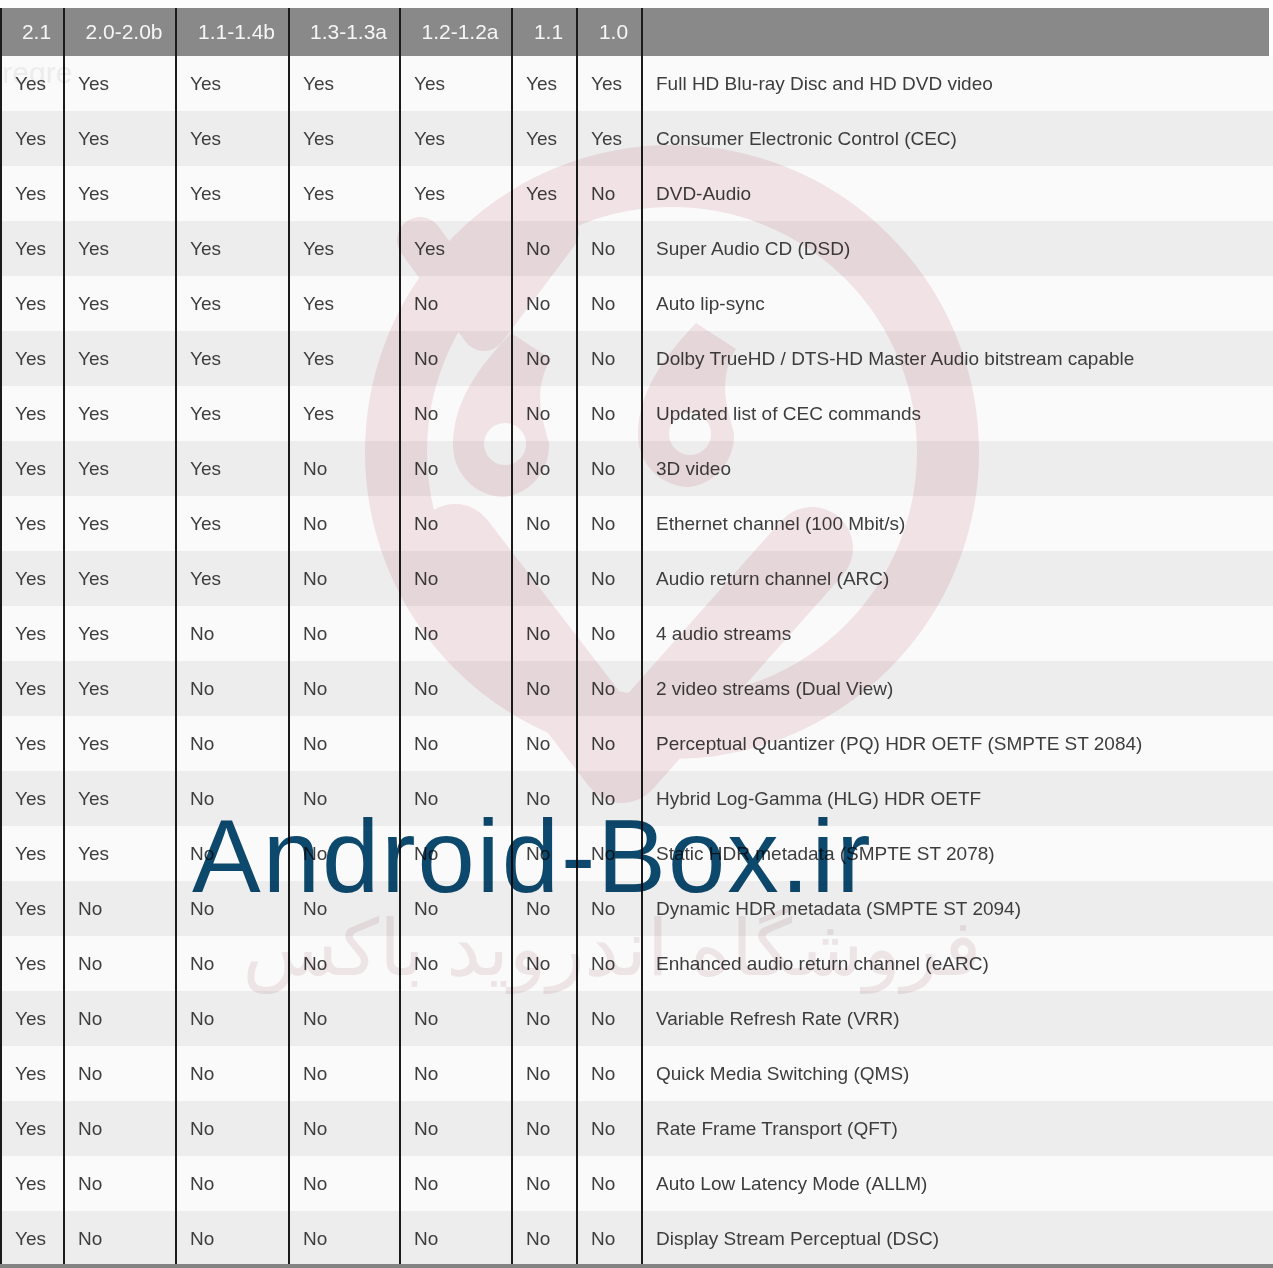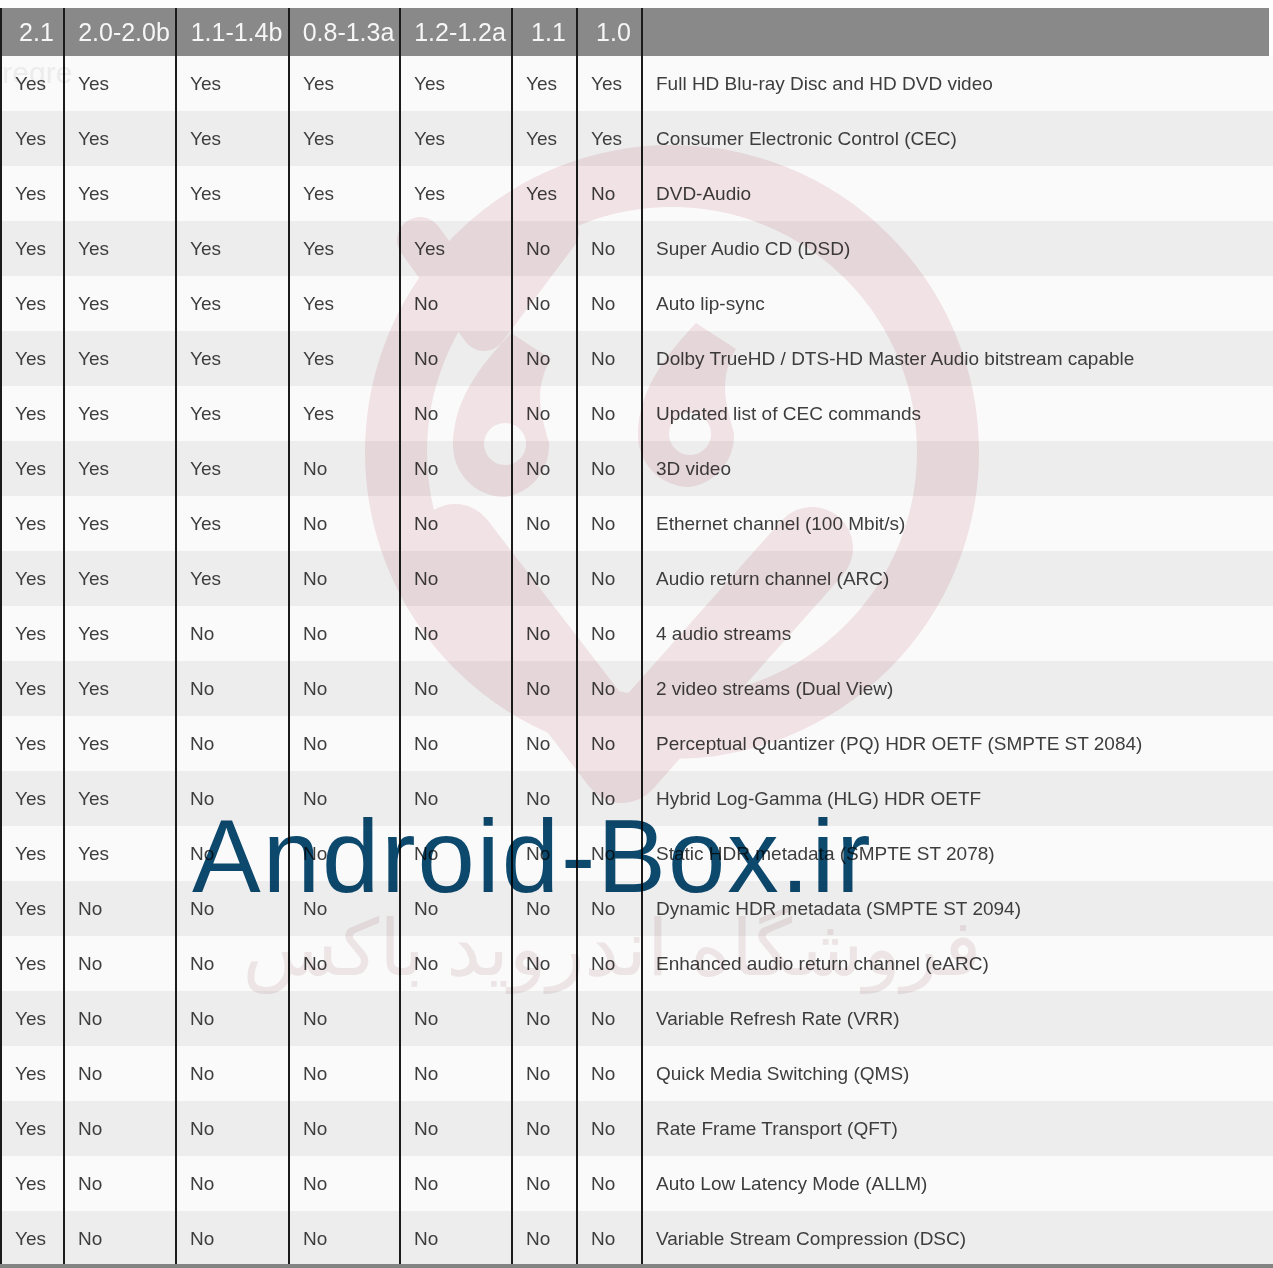--- a/index.html
+++ b/index.html
@@ -10,21 +10,21 @@
   }
   .stage{position:absolute;inset:0;}
   
   .grid{
     position:absolute;left:0;top:8px;width:1273px;
     display:grid;
     grid-template-columns:63px 112px 113px 111px 112px 65px 65px auto;
     grid-template-rows:48px repeat(22,55px);
   }
   .hcell{
-    background:#898989;color:#f6f6f6;font-size:25px;
+    background:#898989;color:#f6f6f6;font-size:21px;
     display:flex;align-items:center;justify-content:center;
     border-left:2px solid #1b1b1b;box-sizing:border-box;
     overflow:hidden;white-space:nowrap;padding-left:8px;
   }
   .bcell{
     font-size:19px;color:#3d3d3d;
     display:flex;align-items:center;
     padding-left:13px;box-sizing:border-box;
     border-left:2px solid #1b1b1b;
     background:#fafafb;
@@ -62,21 +62,21 @@
 </style>
 </head>
 <body>
 
 <div class="stage">
 
   <div class="grid" id="table-grid">
       <div class="hcell">2.1</div>
       <div class="hcell">2.0-2.0b</div>
       <div class="hcell">1.1-1.4b</div>
-      <div class="hcell">0.8-1.3a</div>
+      <div class="hcell">1.3-1.3a</div>
       <div class="hcell">1.2-1.2a</div>
       <div class="hcell">1.1</div>
       <div class="hcell">1.0</div>
       <div class="hcell"></div>
       <div class="bcell">Yes</div>
       <div class="bcell">Yes</div>
       <div class="bcell">Yes</div>
       <div class="bcell">Yes</div>
       <div class="bcell">Yes</div>
       <div class="bcell">Yes</div>
@@ -242,21 +242,21 @@
       <div class="bcell">No</div>
       <div class="bcell">No</div>
       <div class="bcell">Auto Low Latency Mode (ALLM)</div>
       <div class="bcell alt">Yes</div>
       <div class="bcell alt">No</div>
       <div class="bcell alt">No</div>
       <div class="bcell alt">No</div>
       <div class="bcell alt">No</div>
       <div class="bcell alt">No</div>
       <div class="bcell alt">No</div>
-      <div class="bcell alt">Variable Stream Compression (DSC)</div>
+      <div class="bcell alt">Display Stream Perceptual (DSC)</div>
     </div>
 
   <div class="header-notch"></div>
 
   <svg class="wm-logo" viewBox="0 0 1273 1268" xmlns="http://www.w3.org/2000/svg" aria-hidden="true">
     <g stroke="#f6e7e9" fill="none">
       <circle cx="672" cy="452" r="276" stroke-width="62"></circle>
       <path d="M 420 240 L 484 328 L 556 232" stroke-width="46" stroke-linecap="round" stroke-linejoin="round"></path>
       <path d="M 455 545 L 622 762 L 812 548" stroke-width="82" stroke-linecap="round" stroke-linejoin="round"></path>
     </g>

